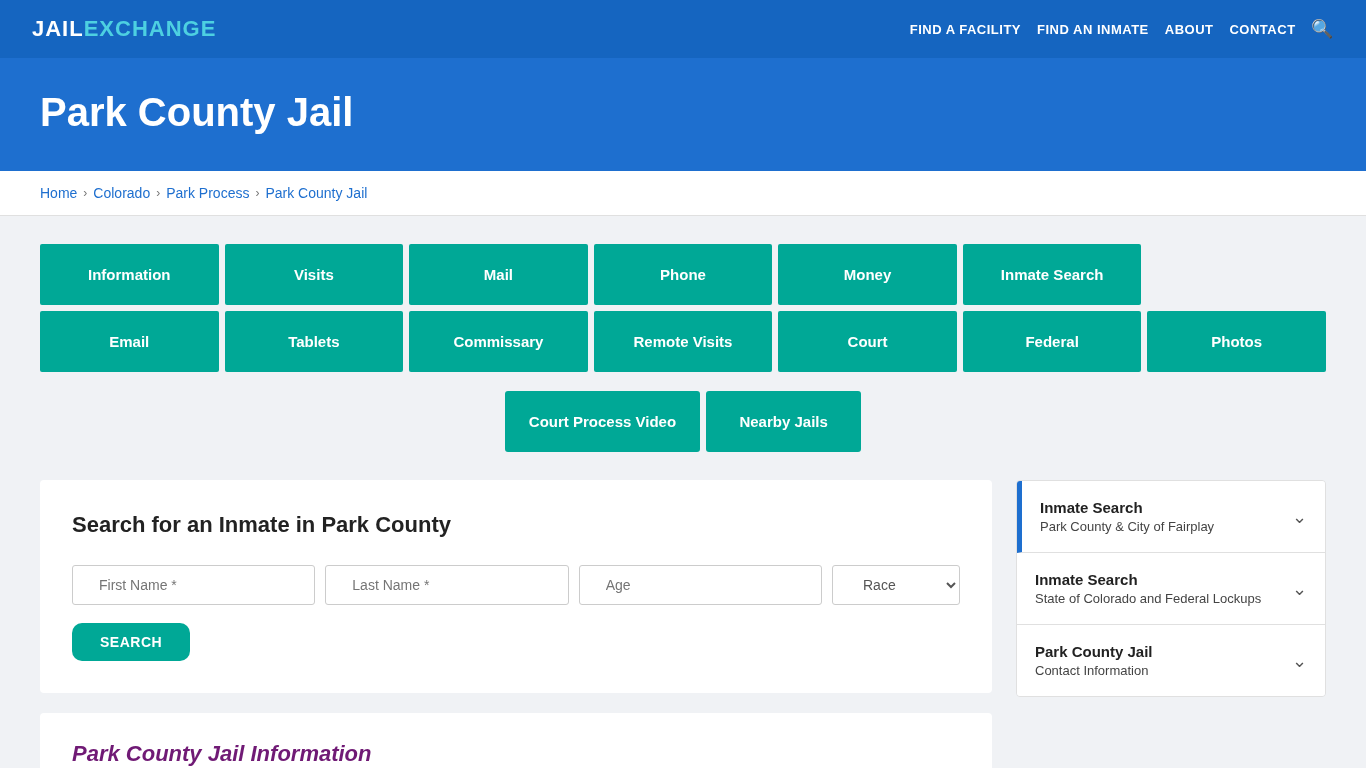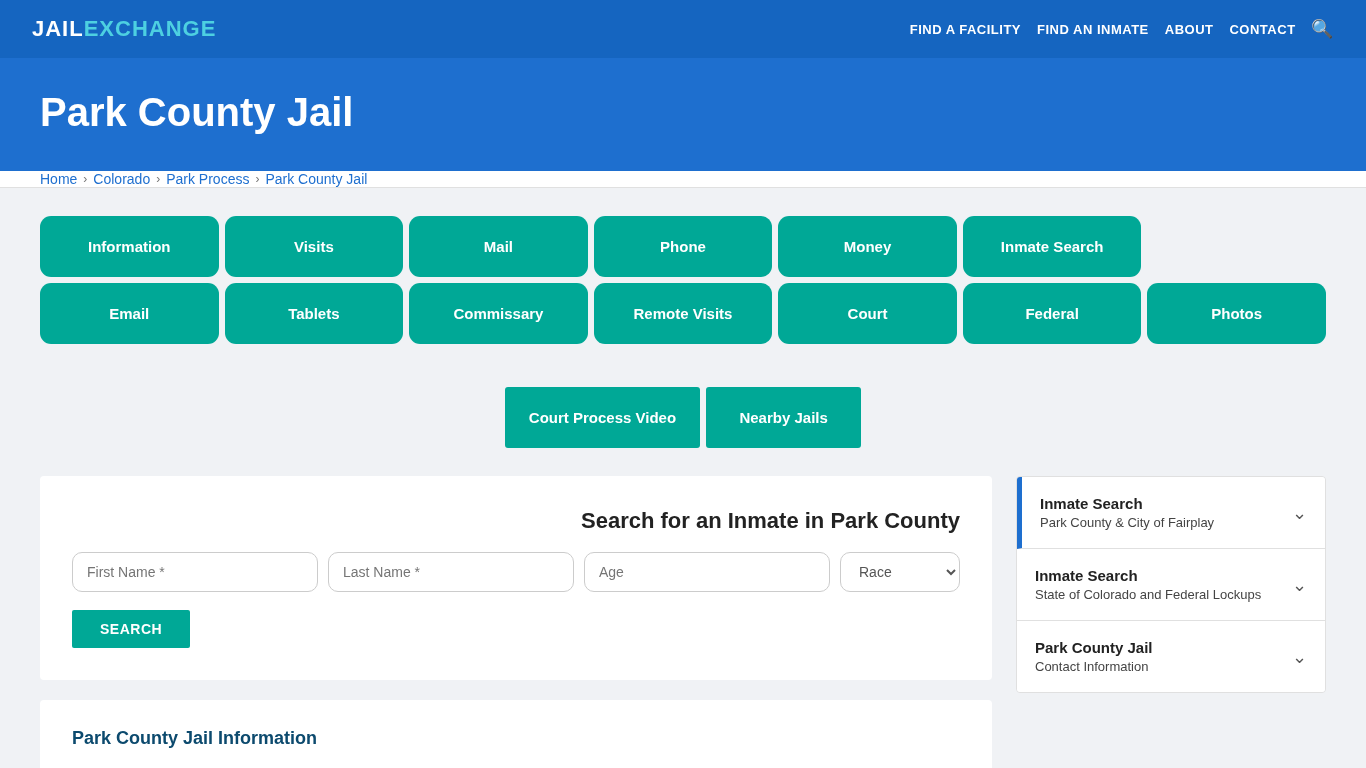--- a/index.html
+++ b/index.html
@@ -48,21 +48,21 @@
     }
     .hero h1 {
       color: #fff;
       font-size: 40px;
       font-weight: 800;
     }
 
     
     .breadcrumb-bar {
       background: #fff;
-      padding: 0 40px;
+      padding: 14px 40px;
       border-bottom: 1px solid #e0e0e0;
     }
     .breadcrumb {
       display: flex;
       align-items: center;
       gap: 6px;
       font-size: 14px;
     }
     .breadcrumb a { color: #1e6fcf; text-decoration: none; }
     .breadcrumb .sep { color: #777; font-size: 12px; }
@@ -94,84 +94,83 @@
       margin-bottom: 28px;
     }
     .tile-btn {
       background: #00a896;
       color: #fff;
       font-size: 15px;
       font-weight: 600;
       text-align: center;
       padding: 22px 8px;
       border: none;
-      border-radius: 11px;
+      border-radius: 2px;
       cursor: pointer;
       transition: background 0.2s;
     }
     .tile-btn-sm {
       background: #00a896;
       color: #fff;
       font-size: 15px;
       font-weight: 600;
       text-align: center;
       padding: 22px 24px;
       border: none;
       border-radius: 3px;
       cursor: pointer;
       min-width: 155px;
-      margin-top: 24px;
     }
 
     
     .two-col {
       display: flex;
       gap: 24px;
       align-items: flex-start;
     }
 
     
     .search-card {
       background: #fff;
       border-radius: 4px;
       padding: 32px 32px 32px 32px;
       flex: 1;
       min-width: 0;
     }
     .search-card h2 {
-      text-align: right;
+      text-align: left;
       font-size: 22px;
       font-weight: 700;
-      margin-bottom: 18px;
+      margin-bottom: 27px;
       color: #222;
     }
     .search-fields {
       display: flex;
       gap: 10px;
       margin-bottom: 18px;
       flex-wrap: wrap;
     }
     .search-fields input, .search-fields select {
       border: 1px solid #ccc;
-      border-radius: 10px;
-      padding: 10px 14px;
+      border-radius: 3px;
+      padding: 10px 26px;
       font-size: 14px;
       color: #555;
       background: #fff;
     }
     .search-fields input { flex: 1; min-width: 100px; }
     .search-fields select { min-width: 120px; }
     .search-btn {
       background: #00a896;
       color: #fff;
       border: none;
       padding: 11px 28px;
       font-size: 14px;
       font-weight: 700;
-      border-radius: 2px;
+      border-radius: 10px;
       cursor: pointer;
       letter-spacing: 0.5px;
     }
 
     
     .sidebar-cards {
       width: 310px;
       flex-shrink: 0;
       display: flex;
       flex-direction: column;
@@ -210,23 +209,24 @@
     }
 
     
     .info-section {
       background: #fff;
       border-radius: 4px;
       padding: 28px 32px;
       margin-top: 20px;
     }
     .info-section h2 {
-      font-size: 18px;
-      font-weight: 700;
-      color: #0c4a6e;
+      font-size: 22px;
+      font-weight: 700;
+      color: #701a75;
+      font-style: italic;
     }
   </style>
 </head>
 <body>
 
 <nav>
   <div class="nav-logo">
     <span>JAIL</span>
       <span class="exchange">EXCHANGE</span>
   </div>

